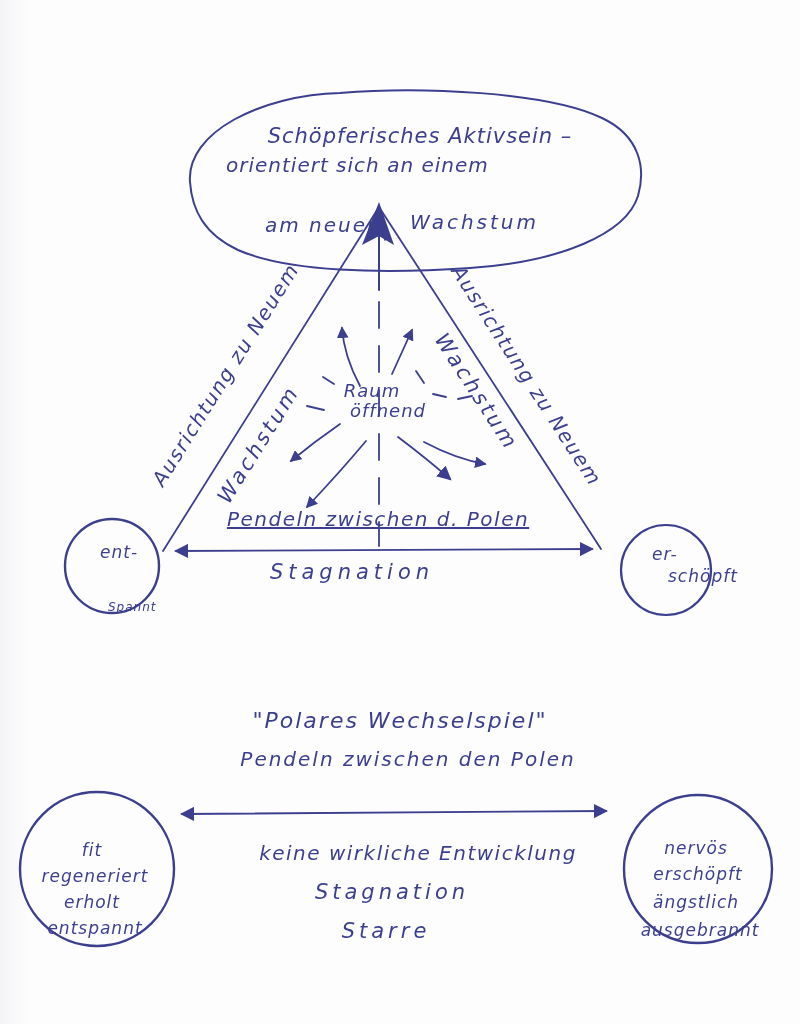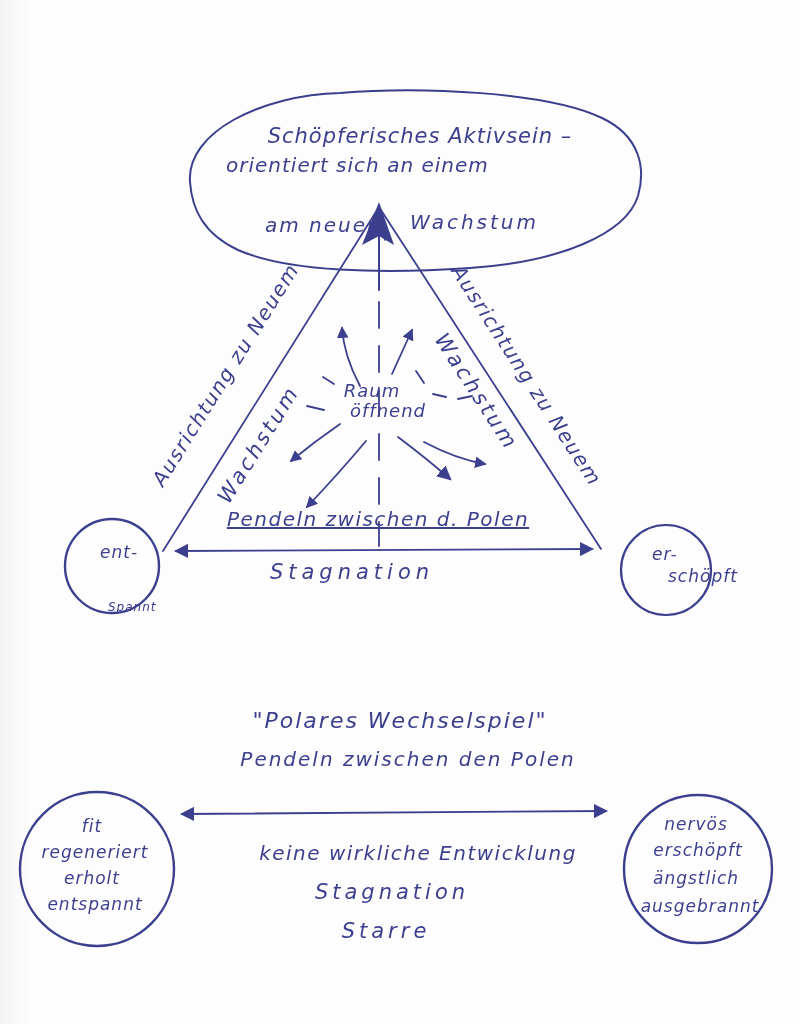--- a/index.html
+++ b/index.html
@@ -44,21 +44,21 @@
   .pend  { left: 378px; top: 508px; font-size: 20px; letter-spacing: 1.5px; text-decoration: underline; }
   .stag1 { left: 352px; top: 560px; font-size: 21px; letter-spacing: 5px; }
   
   .mcl1 { left: 100px; top: 543px; font-size: 17px; }
   .mcl2 { left: 108px; top: 565px; font-size: 12px; margin-top: 36px; }
   .mcr1 { left: 652px; top: 545px; font-size: 17px; }
   .mcr2 { left: 668px; top: 567px; font-size: 17px; }
   
   .title { left: 400px; top: 708px; font-size: 22px; letter-spacing: 2px; }
   .subtitle { left: 408px; top: 748px; font-size: 20px; letter-spacing: 2px; }
-  .bl { font-size: 17px; }
+  .bl { font-size: 17px; margin-top: 24px; }
   .bl1 { left: 92px;  top: 817px; }
   .bl2 { left: 95px;  top: 843px; }
   .bl3 { left: 92px;  top: 869px; text-align: center; }
   .bl4 { left: 95px;  top: 895px; }
   .br1 { left: 696px; top: 815px; }
   .br2 { left: 698px; top: 841px; }
   .br3 { left: 696px; top: 869px; }
   .br4 { left: 700px; top: 897px; }
   .cb1 { left: 418px; top: 842px; font-size: 20px; letter-spacing: 1.5px; }
   .cb2 { left: 392px; top: 880px; font-size: 21px; letter-spacing: 4px; }

